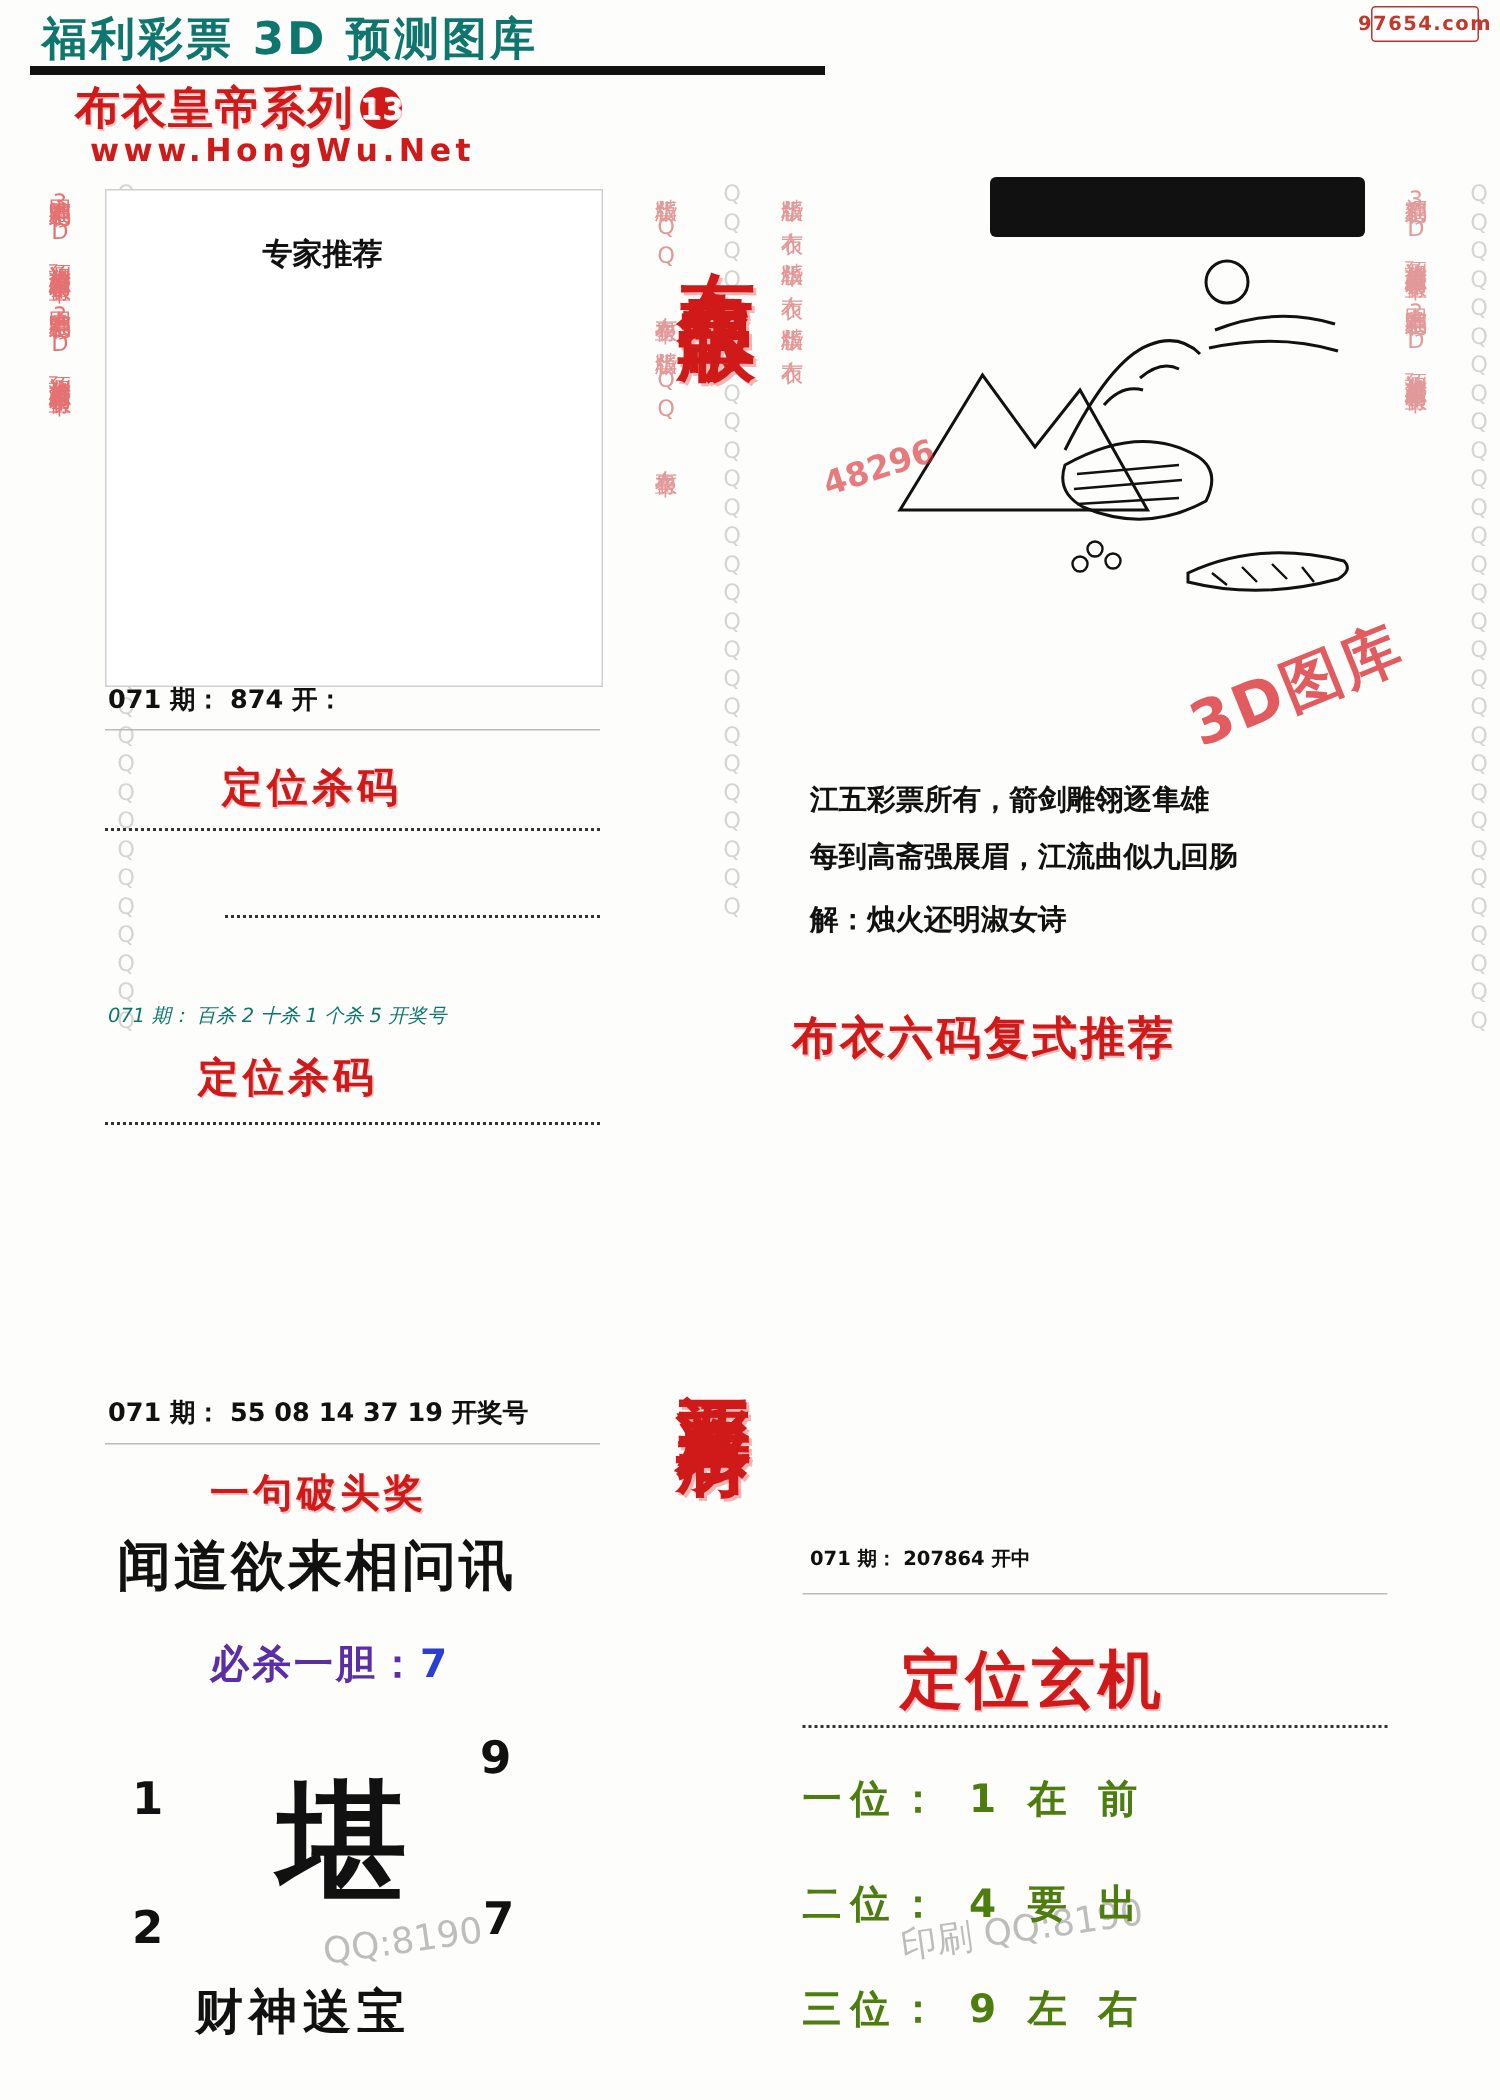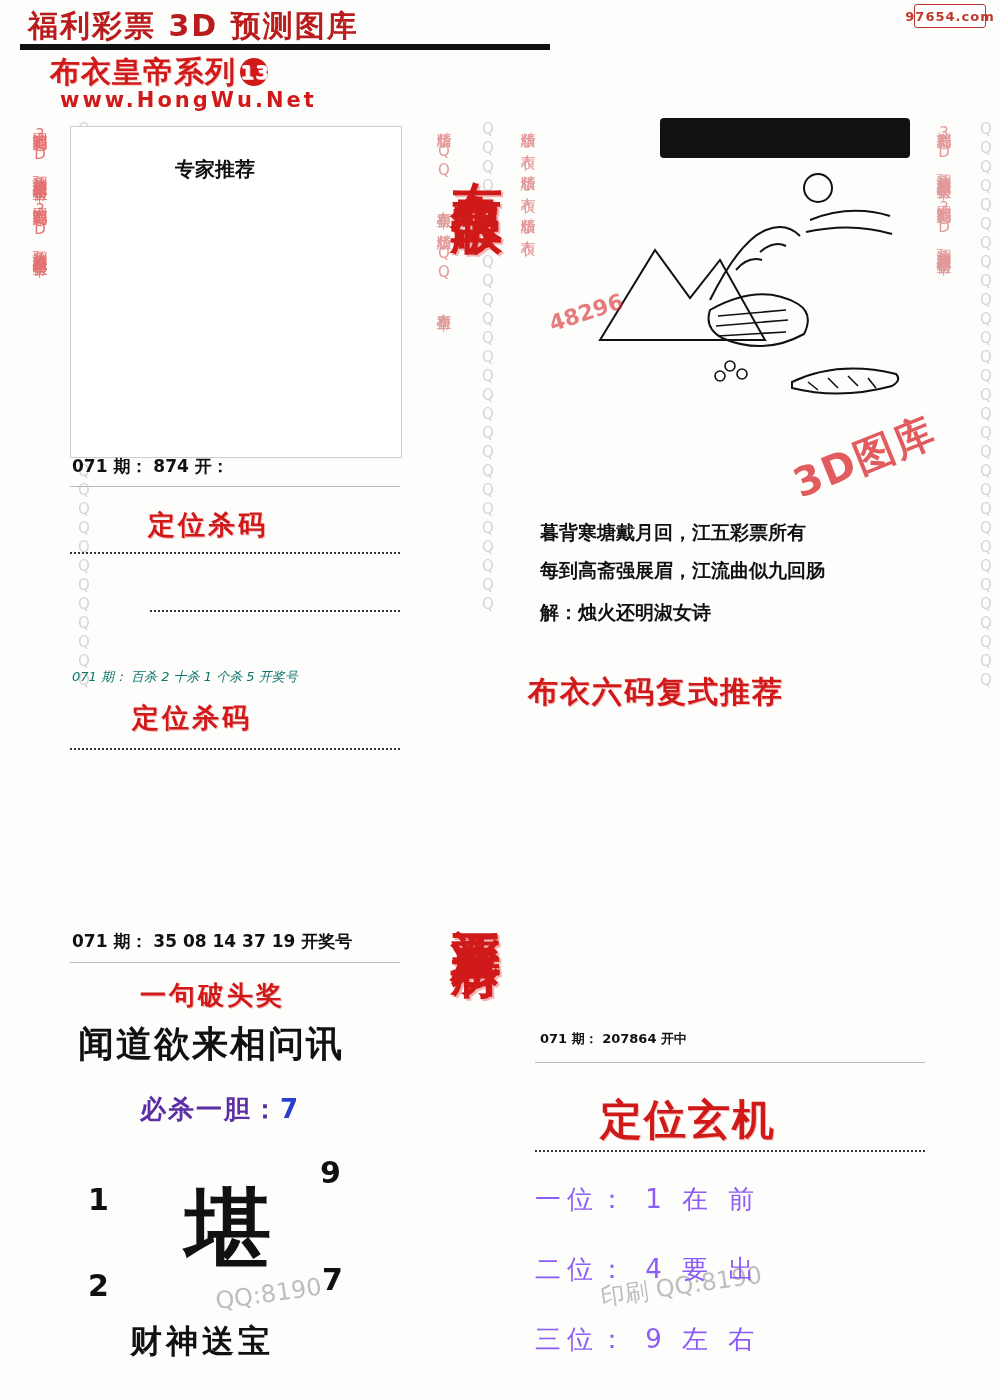--- a/index.html
+++ b/index.html
@@ -7,21 +7,21 @@
     width:1000px;height:1400px;position:relative;overflow:hidden;
     background:#fdfdfb;
     font-family:"DejaVu Sans","Liberation Sans",sans-serif;
     color:#111;
   }
   .page{position:absolute;inset:0;}
 
   
   .top-title{
     position:absolute;left:28px;top:6px;font-size:30px;font-weight:bold;
-    letter-spacing:2px;color:#b91c1c;white-space:nowrap;
+    letter-spacing:2px;color:#0f766e;white-space:nowrap;
   }
   .top-rule{
     position:absolute;left:20px;top:44px;width:530px;height:6px;background:#111;
   }
   .badge-97{
     position:absolute;right:14px;top:4px;width:70px;height:22px;
     border:1px solid #b33;background:#fff;border-radius:3px;
     display:flex;align-items:center;justify-content:center;
     font-size:13px;color:#c0392b;font-weight:bold;letter-spacing:1px;
   }
@@ -118,21 +118,21 @@
   }
   .right-red{
     position:absolute;left:528px;font-size:30px;font-weight:bold;color:#d01a1a;
     letter-spacing:2px;text-shadow:1px 1px 0 #f4bcbc;
   }
   .right-issue{
     position:absolute;left:540px;font-size:13px;font-weight:bold;color:#111;
     white-space:nowrap;
   }
   .pos-line{
-    position:absolute;left:535px;font-size:26px;font-weight:normal;color:#8b5cf6;
+    position:absolute;left:535px;font-size:26px;font-weight:bold;color:#4d7c0f;
     letter-spacing:6px;white-space:nowrap;
   }
 
   
   .draw{
     position:absolute;left:560px;top:120px;width:380px;height:320px;
   }
   .ink-blob{
     position:absolute;left:660px;top:118px;width:250px;height:40px;background:#111;
     border-radius:4px;
@@ -183,21 +183,21 @@
   <div class="hr-thin" style="left:70px;top:486px;width:330px;"></div>
 
   <div class="red-band" style="left:148px;top:507px;">定位杀码</div>
   <div class="dotline" style="left:70px;top:552px;width:330px;"></div>
   <div class="dotline" style="left:150px;top:610px;width:250px;"></div>
 
   <div class="small-note" style="left:72px;top:668px;">071 期： 百杀 2 十杀 1 个杀 5 开奖号</div>
   <div class="red-band" style="left:132px;top:700px;">定位杀码</div>
   <div class="dotline" style="left:70px;top:748px;width:330px;"></div>
 
-  <div class="issue-line" style="left:72px;top:930px;">071 期： 35 08 14 37 19 开奖号</div>
+  <div class="issue-line" style="left:72px;top:930px;">071 期： 55 08 14 37 19 开奖号</div>
   <div class="hr-thin" style="left:70px;top:962px;width:330px;"></div>
 
   <div class="red-band" style="left:140px;top:978px;font-size:26px;">一句破头奖</div>
 
   <div class="headline">闻道欲来相问讯</div>
 
   <div class="kill-line">
     <span>必杀一胆：</span><span class="v">7</span>
   </div>
 
@@ -224,21 +224,21 @@
     <circle cx="170" cy="246" r="5" fill="none" stroke="#111" stroke-width="1.6"></circle>
     <circle cx="182" cy="254" r="5" fill="none" stroke="#111" stroke-width="1.6"></circle>
     <circle cx="160" cy="256" r="5" fill="none" stroke="#111" stroke-width="1.6"></circle>
   </svg>
 
   <div class="wm-diag" style="left:790px;top:430px;">3D图库</div>
   <div class="wm-small" style="left:548px;top:300px;color:#d8262b;font-weight:bold;">48296</div>
   <div class="qq-wm" style="left:600px;top:1270px;">印刷 QQ:8190</div>
   <div class="qq-wm" style="left:215px;top:1280px;">QQ:8190</div>
 
-  <div class="poem" style="top:520px;">暮背寒塘戴月回，江五彩票所有</div>
+  <div class="poem" style="top:520px;">江五彩票所有，箭剑雕翎逐隼雄</div>
   <div class="poem" style="top:558px;">每到高斋强展眉，江流曲似九回肠</div>
   <div class="poem" style="top:600px;">解：烛火还明淑女诗</div>
 
   <div class="right-red" style="top:672px;">布衣六码复式推荐</div>
 
   <div class="right-issue" style="top:1030px;">071 期： 207864          开中</div>
   <div class="hr-thin" style="left:535px;top:1062px;width:390px;"></div>
 
   <div class="right-red" style="left:600px;top:1092px;font-size:42px;">定位玄机</div>
   <div class="dotline" style="left:535px;top:1150px;width:390px;"></div>

